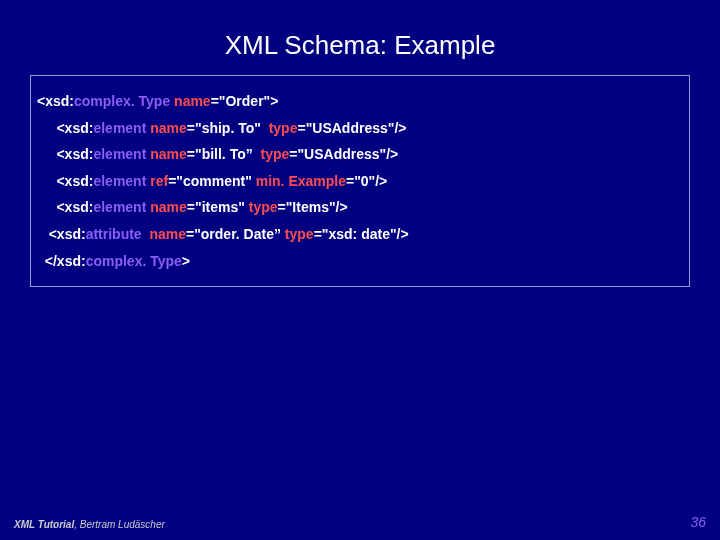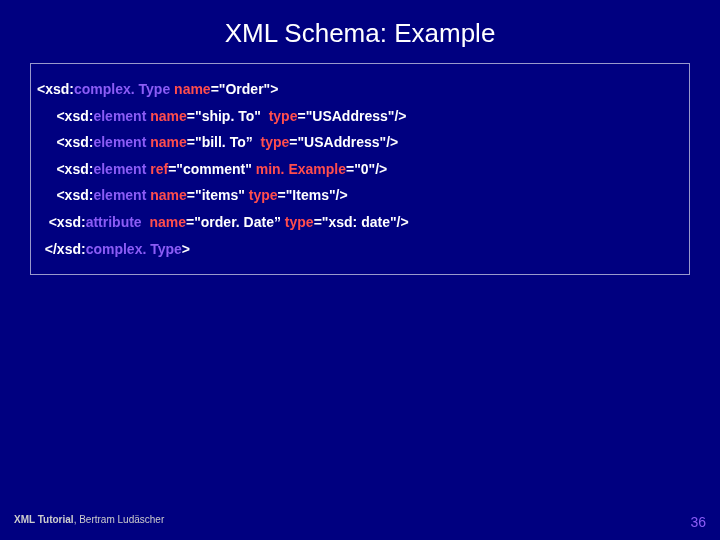--- a/index.html
+++ b/index.html
@@ -9,21 +9,21 @@
     background: #000080;
     font-family: Verdana, Arial, sans-serif;
     overflow: hidden;
     position: relative;
   }
   .title {
     text-align: center;
     color: #ffffff;
     font-size: 26px;
     font-weight: normal;
-    padding: 18px 0 14px 0;
+    padding: 30px 0 14px 0;
   }
   .code-box {
     margin: 0 30px;
     border: 1px solid #9999cc;
     padding: 12px 10px 12px 6px;
   }
   .code-line {
     font-family: Verdana, Arial, sans-serif;
     font-size: 14px;
     font-weight: bold;
@@ -33,22 +33,23 @@
   }
   .kw { color: #8b5cf6; }
   .attr { color: #ff4d4d; }
   .footer {
     position: absolute;
     bottom: 10px;
     left: 14px;
     right: 14px;
     display: flex;
     justify-content: space-between;
-    align-items: flex-start;
+    align-items: flex-end;
     color: #cccccc;
+    font-style: italic;
   }
   .footer-left {
     font-size: 10px;
   }
   .footer-left .bold { font-weight: bold; }
   .footer-right {
     font-size: 14px;
     color: #8b5cf6;
   }
 </style>

